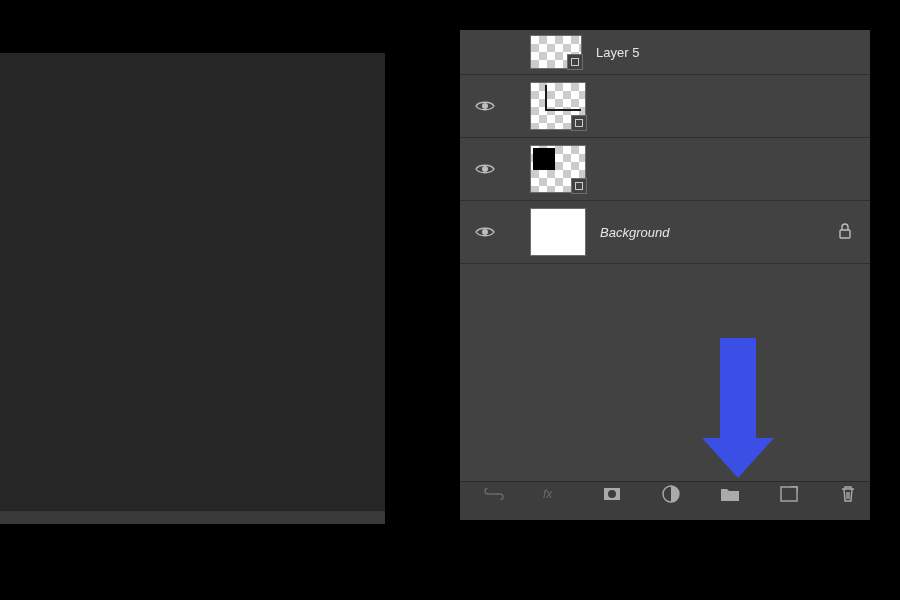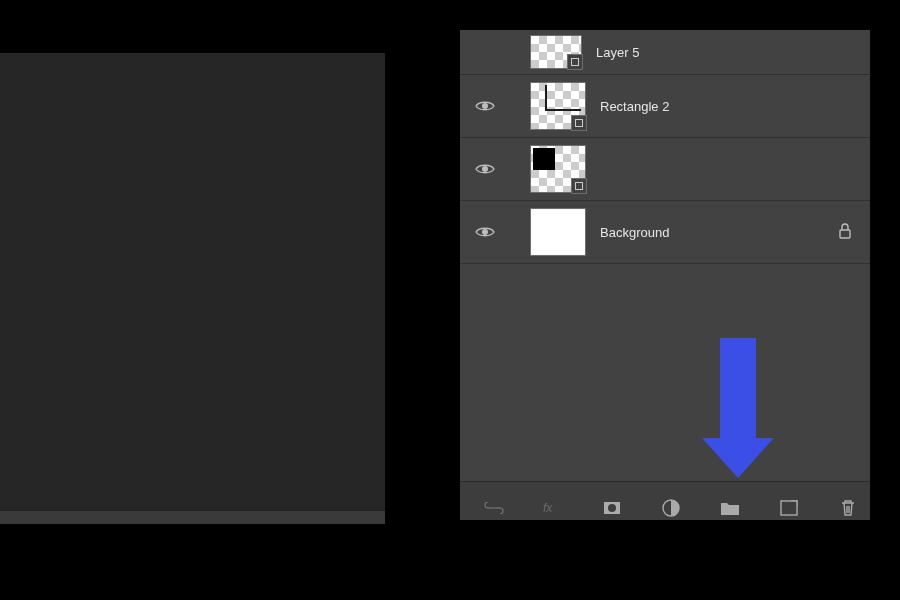--- a/index.html
+++ b/index.html
@@ -113,33 +113,33 @@
     border: 2px solid #1a1a1a;
     border-top: none;
     border-right: none;
     box-sizing: border-box;
   }
   .layer-name {
     margin-left: 14px;
     flex: 1 1 auto;
     color: #e6e6e6;
   }
-  .layer-name.italic { }
+  .layer-name.italic { font-style: italic; }
   .lock-col {
     width: 30px;
     display: flex;
     justify-content: center;
   }
   .layers-empty { flex: 1 1 auto; }
   .layers-footer {
     height: 38px;
     flex: 0 0 auto;
     border-top: 1px solid #2a2a2a;
     display: flex;
-    align-items: flex-end;
+    align-items: flex-start;
     justify-content: flex-end;
     padding: 0 10px;
     gap: 35px;
     background: #3d3d3d;
   }
   .footer-btn {
     width: 24px;
     height: 24px;
     display: flex;
     align-items: center;
@@ -192,21 +192,20 @@
               <path d="M1 7c3-5 15-5 18 0-3 5-15 5-18 0z"></path>
               <circle cx="10" cy="7" r="3" fill="#bdbdbd" stroke="none"></circle>
             </svg>
         </span>
       </div>
       <div class="gap-col"></div>
       <div class="thumb checker">
         <div class="dark-rect"></div>
         <span class="vector-badge"></span>
       </div>
-      <div class="layer-name">Rectangle 2</div>
     </div>
 
     <div class="layer-row">
       <div class="vis-col">
         <span class="eye-icon">
           <svg width="20" height="14" viewBox="0 0 20 14">
               <path d="M1 7c3-5 15-5 18 0-3 5-15 5-18 0z"></path>
               <circle cx="10" cy="7" r="3" fill="#bdbdbd" stroke="none"></circle>
             </svg>
         </span>

